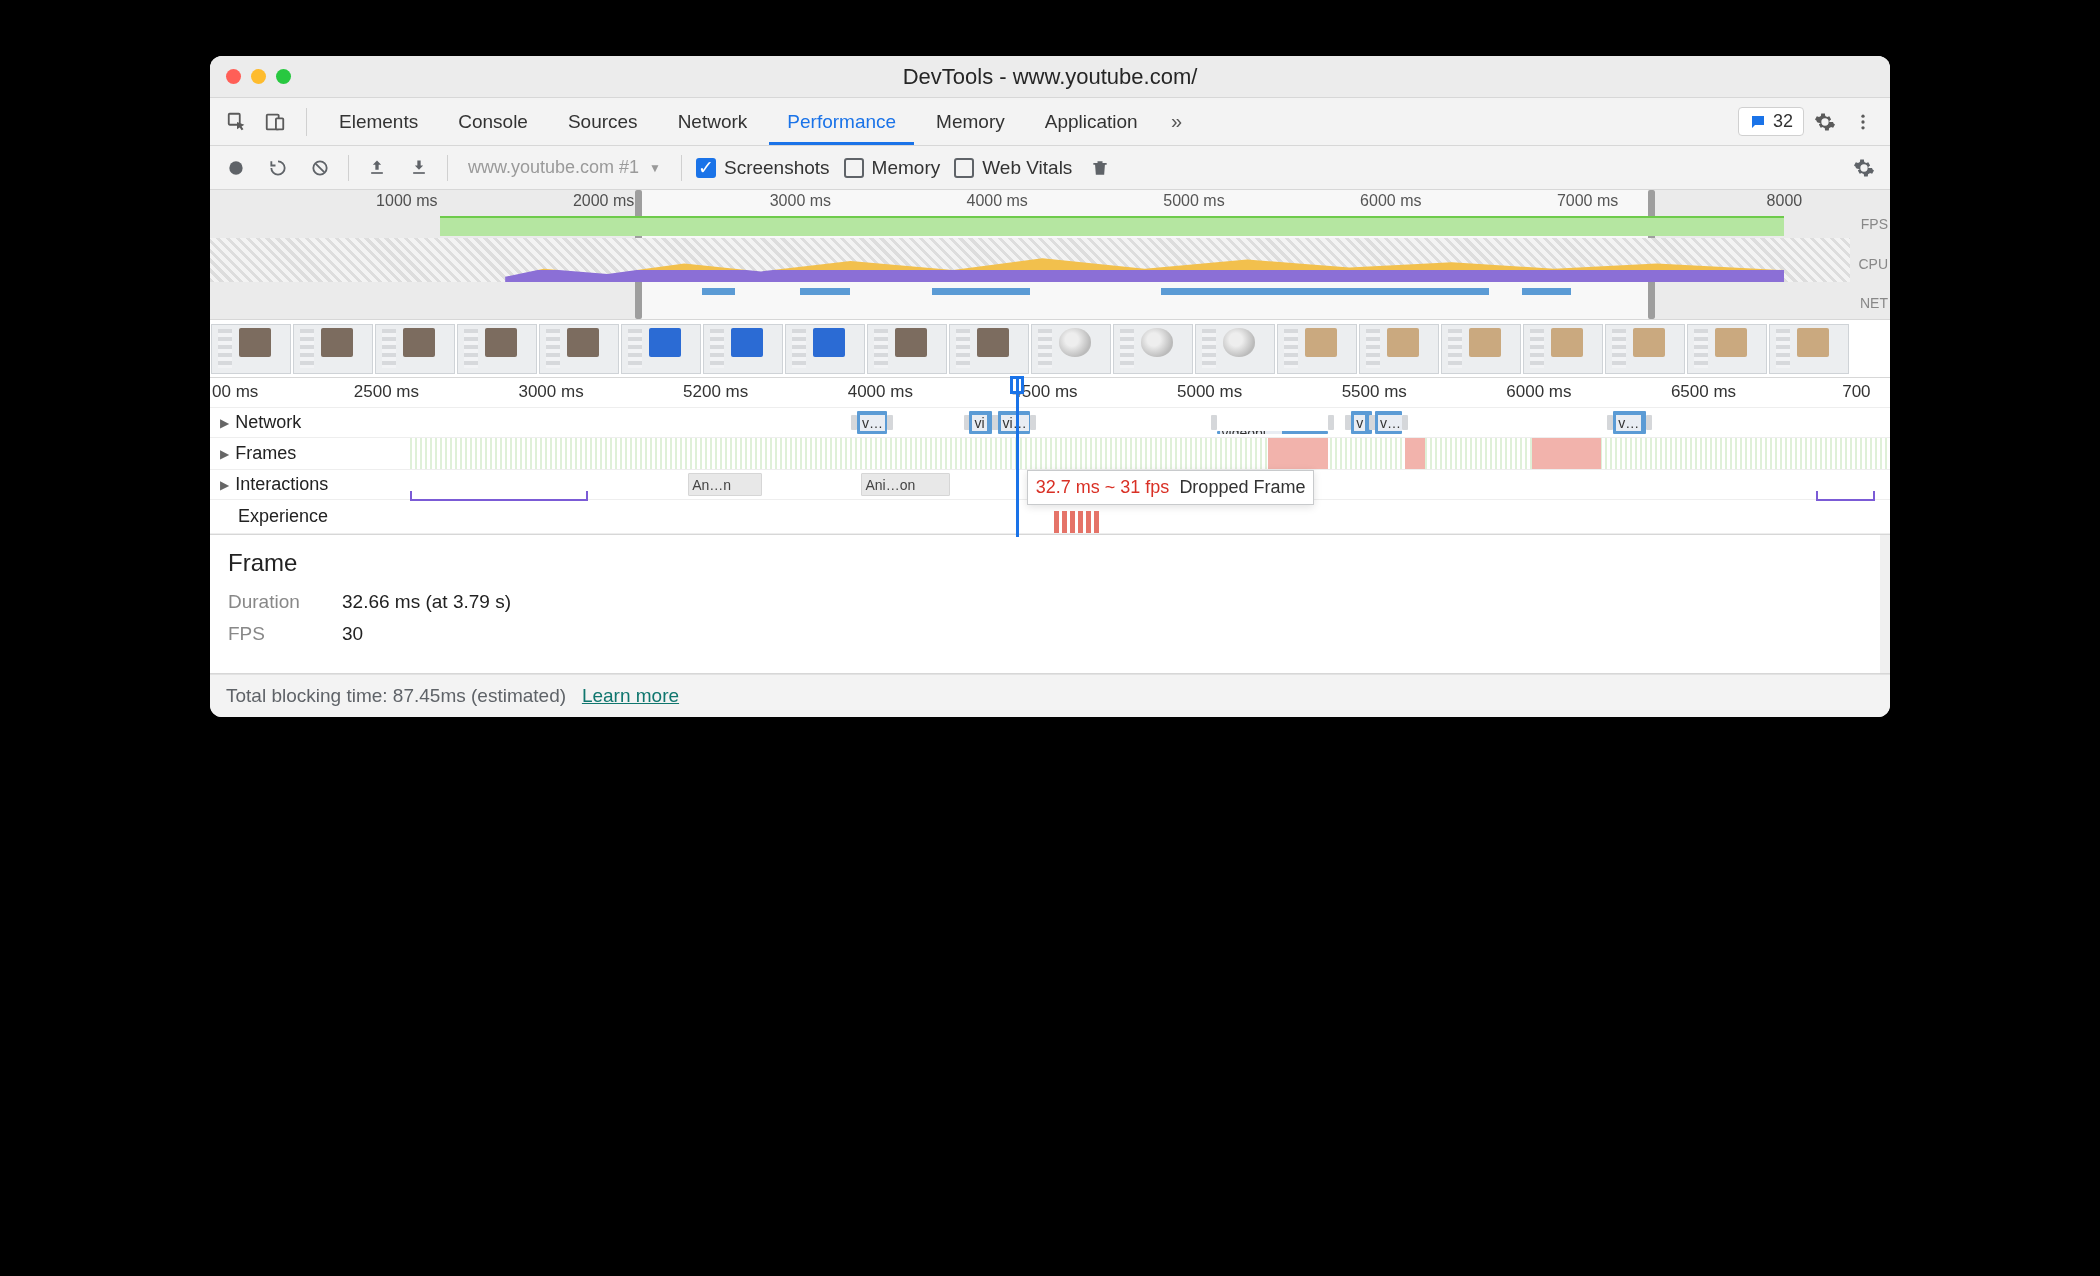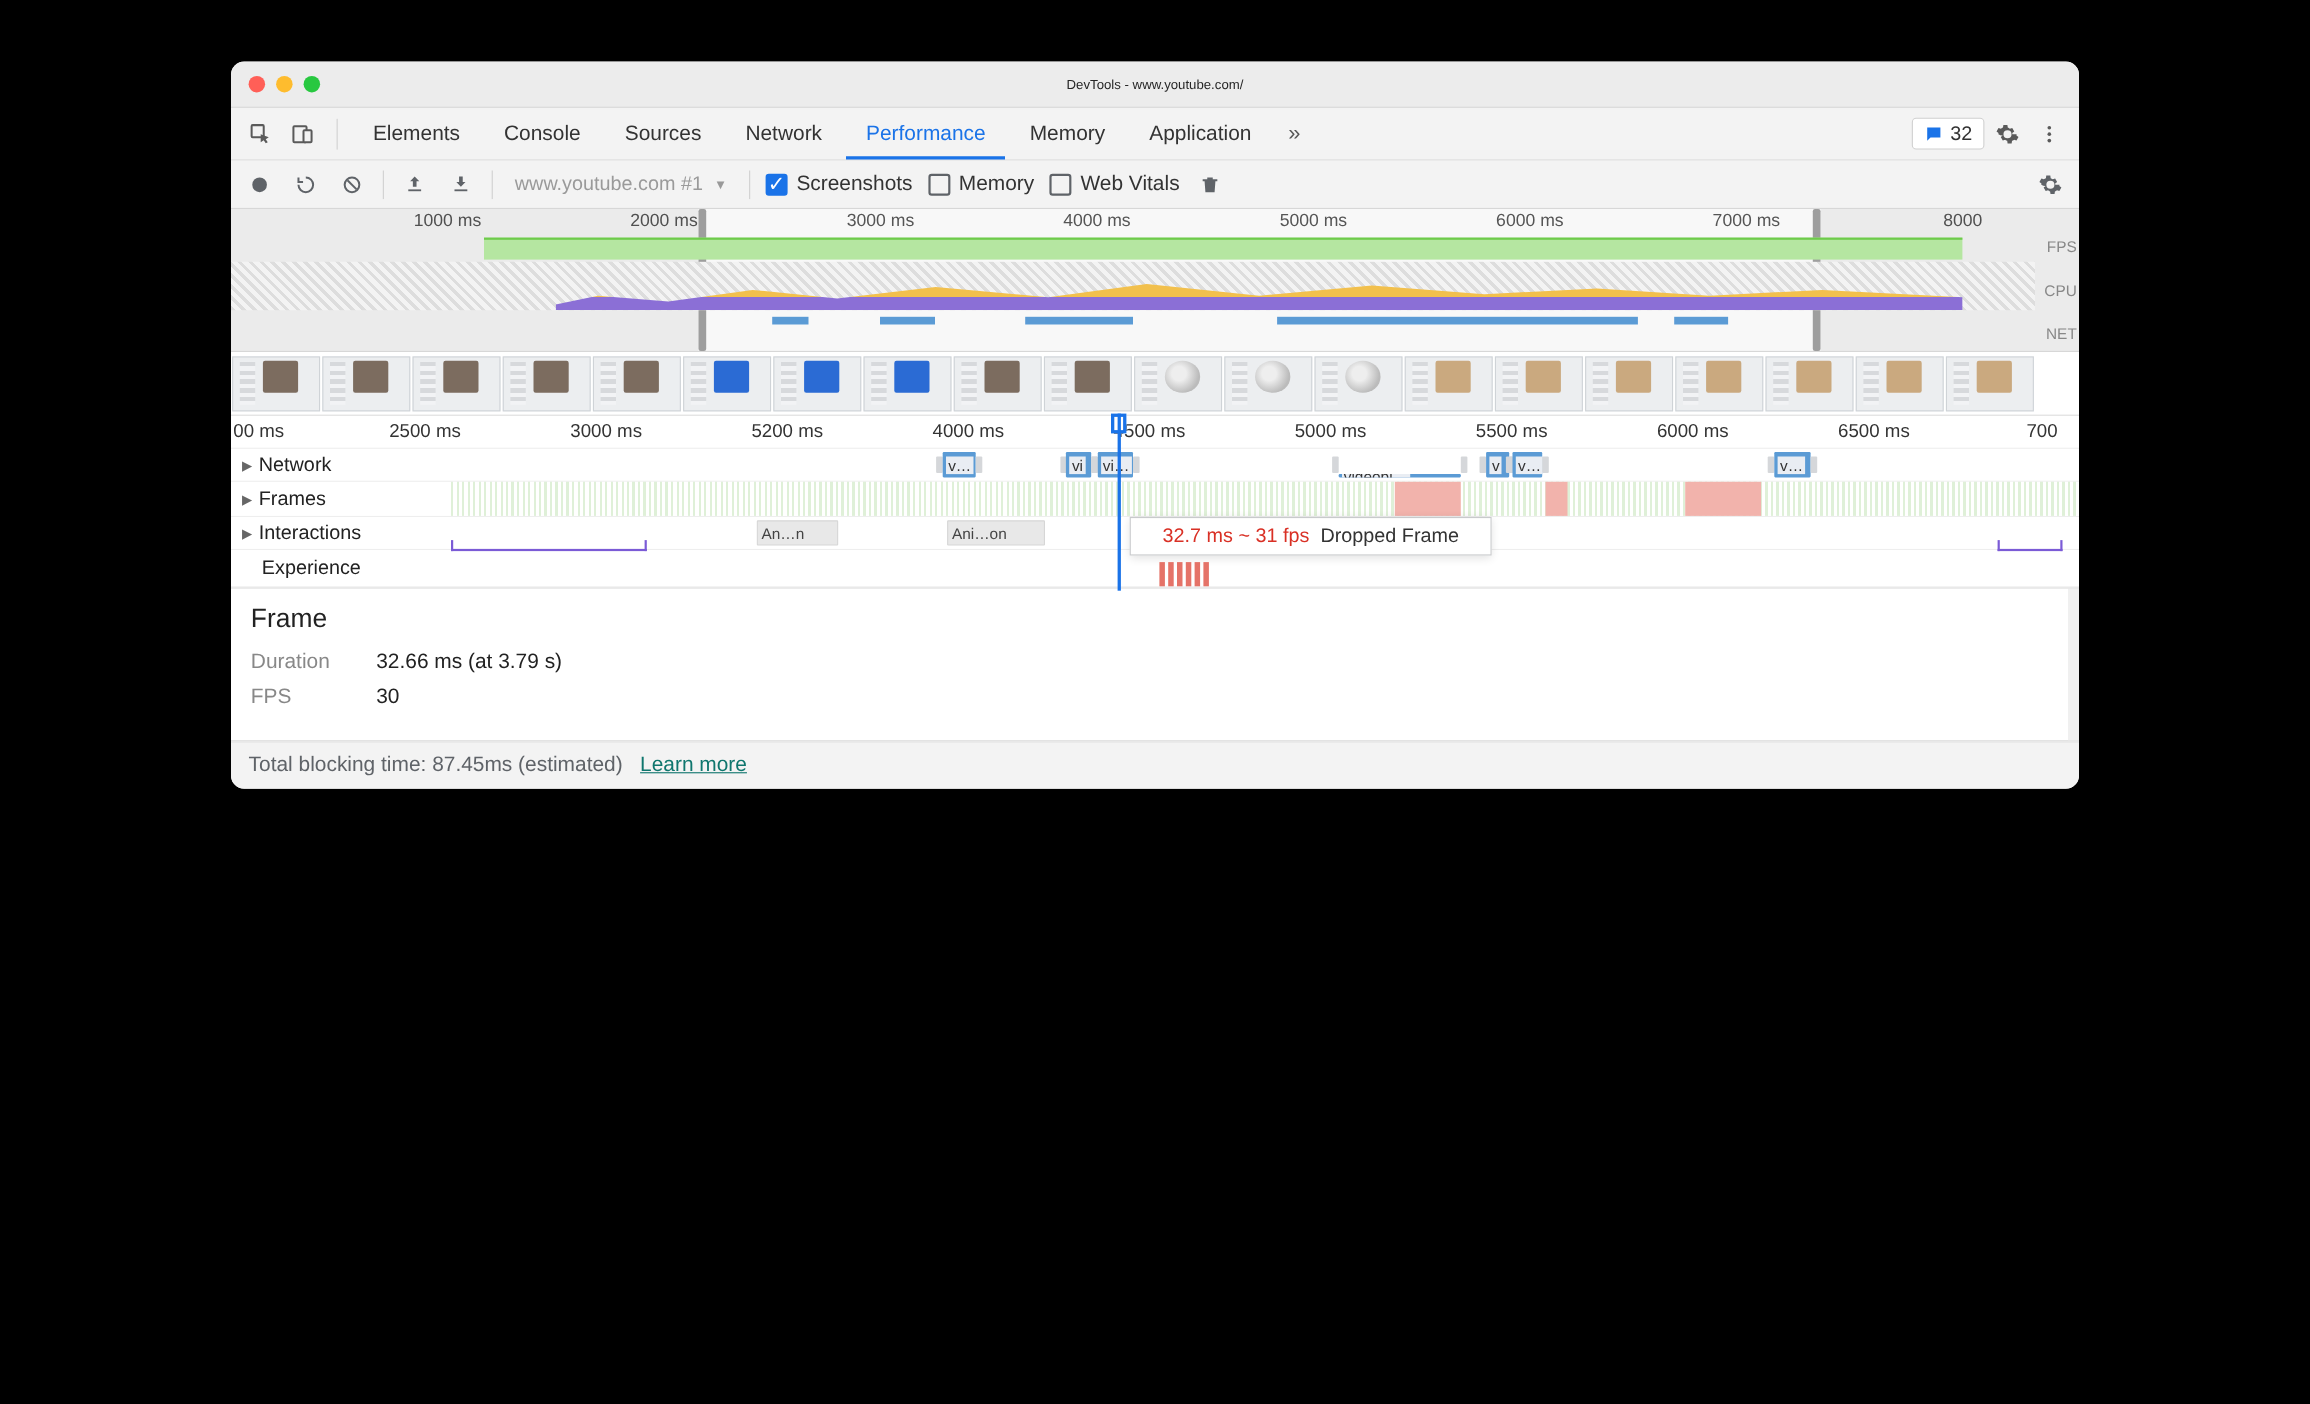--- a/index.html
+++ b/index.html
@@ -3,21 +3,21 @@
 <meta charset="utf-8">
 <style>
   * { margin: 0; padding: 0; box-sizing: border-box; font-family: -apple-system, BlinkMacSystemFont, "Segoe UI", Helvetica, Arial, sans-serif; -webkit-font-smoothing: antialiased; }
   body { background: #000; width: 2100px; height: 1276px; display: flex; align-items: flex-start; justify-content: center; }
   .frame { width: 1680px; margin-top: 56px; background: #fff; border-radius: 12px; box-shadow: 0 25px 80px rgba(0,0,0,.6); overflow: hidden; }
   
   .titlebar { height: 42px; background: #ececec; display: flex; align-items: center; position: relative; border-bottom: 1px solid #d7d7d7; }
   .traffic { display: flex; gap: 10px; margin-left: 16px; }
   .dot { width: 15px; height: 15px; border-radius: 50%; }
   .dot.red { background: #ff5f57; } .dot.yellow { background: #febc2e; } .dot.green { background: #28c840; }
-  .titlebar .title { position: absolute; left: 0; right: 0; text-align: center; font-size: 12px; color: #262626; pointer-events: none; }
+  .titlebar .title { position: absolute; left: 0; right: 0; text-align: center; font-size: 22px; color: #262626; pointer-events: none; }
   
   .tabs { height: 48px; background: #f3f3f3; border-bottom: 1px solid #d7d7d7; display: flex; align-items: center; padding: 0 10px; gap: 4px; }
   .tabs .icon-btn { width: 34px; height: 34px; display: flex; align-items: center; justify-content: center; color: #5a5a5a; cursor: pointer; }
   .tabs .sep { width: 1px; height: 28px; background: #d0d0d0; margin: 0 10px; }
   .tab { padding: 0 18px; height: 100%; display: flex; align-items: center; font-size: 19px; color: #333; cursor: pointer; }
   .tab.active { color: #1a73e8; box-shadow: inset 0 -3px 0 #1a73e8; }
   .tabs .spacer { flex: 1; }
   .badge { display: inline-flex; align-items: center; gap: 6px; background: #fff; border: 1px solid #d0d0d0; border-radius: 4px; padding: 3px 10px; font-size: 18px; color: #333; }
   .badge svg { color: #1a73e8; }
   
@@ -61,21 +61,21 @@
   .lane .track { position: relative; flex: 1; height: 100%; }
   .seg { position: absolute; top: 3px; bottom: 3px; border-radius: 1px; font-size: 14px; color: #333; overflow: hidden; padding: 0 3px; display: flex; align-items: center; }
   .seg.blue { background: #5b9bd5; }
   .seg.grey { background: #d5d7da; top: 7px; bottom: 7px; }
   .seg.txt { background: #e8e8e8; color: #444; border: 1px solid #d6d6d6; }
   .frames-track { position: absolute; inset: 0; background: repeating-linear-gradient(90deg, #dff0d8 0 2px, #fff 2px 5px); }
   .frames-track .bad { position: absolute; top: 0; bottom: 0; background: #f2b3ac; }
   .marker { position: absolute; top: 0; bottom: 0; width: 0; }
   .marker .bar { position: absolute; top: -62px; bottom: -68px; width: 3px; background: #1a73e8; left: -1px; }
   .marker .knob { position: absolute; width: 14px; height: 18px; border: 3px solid #1a73e8; top: -62px; left: -7px; background: #fff; }
-  .tooltip { position: absolute; top: 32px; left: 10px; white-space: nowrap; background: #fff; border: 1px solid #c8cacc; box-shadow: 0 2px 8px rgba(0,0,0,.12); padding: 6px 29px; font-size: 18px; color: #333; }
+  .tooltip { position: absolute; top: 32px; left: 10px; white-space: nowrap; background: #fff; border: 1px solid #c8cacc; box-shadow: 0 2px 8px rgba(0,0,0,.12); padding: 6px 8px; font-size: 18px; color: #333; }
   .tooltip .warn { color: #d93025; margin-right: 10px; }
   .exp-bars { position: absolute; height: 22px; bottom: 0; }
   .exp-bars i { display: inline-block; width: 5px; height: 22px; margin-right: 3px; background: #e57368; }
   .purple-bracket { position: absolute; bottom: -2px; height: 10px; border: 2px solid #7b5bd6; border-top: none; }
   
   .panel { border-bottom: 1px solid #d7d7d7; }
   .ptabs { display: flex; gap: 30px; padding: 8px 18px 0; border-bottom: 1px solid #e4e4e4; }
   .ptab { padding: 8px 2px 12px; font-size: 19px; color: #333; cursor: pointer; }
   .ptab.active { color: #1a73e8; box-shadow: inset 0 -3px 0 #1a73e8; }
   .pbody { padding: 14px 18px 18px; }

